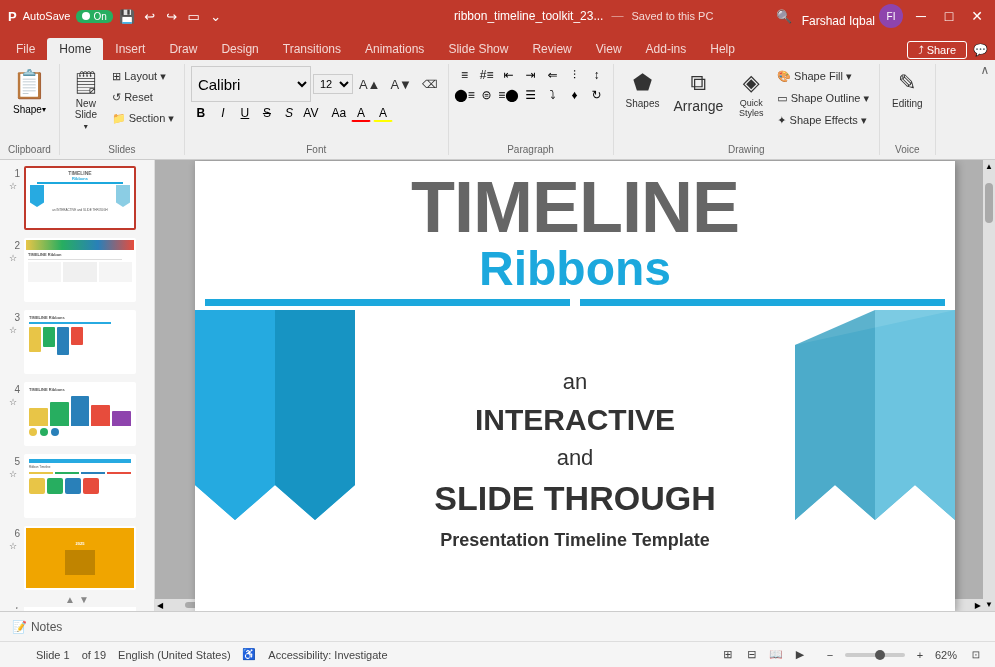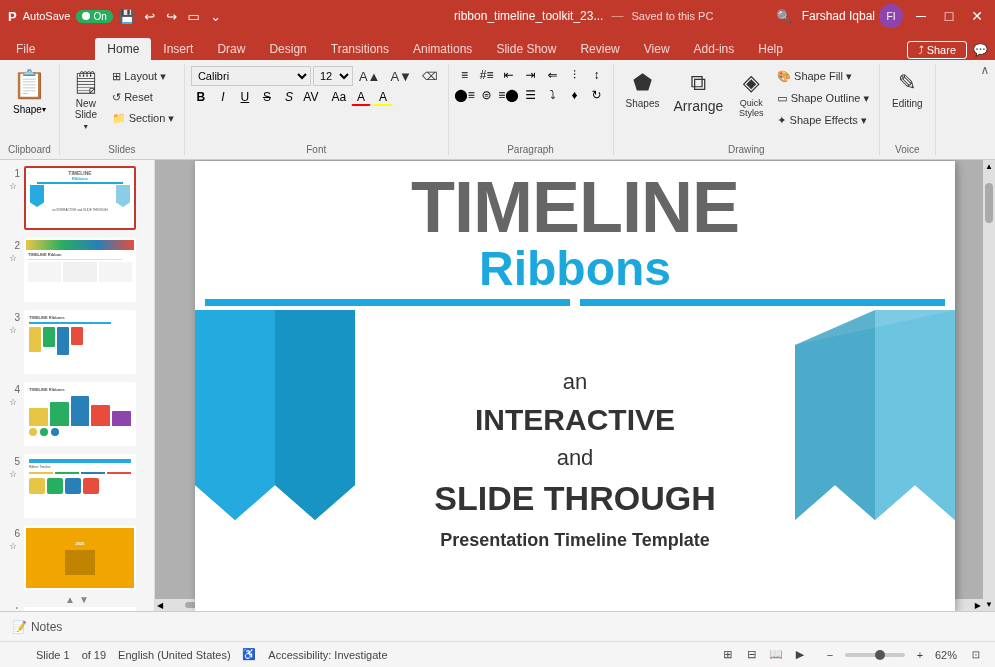--- a/index.html
+++ b/index.html
@@ -7,39 +7,39 @@
 
     
     .titlebar { height: 32px; background: #c0392b; display: flex; align-items: center; padding: 0 8px; color: white; }
     .titlebar-left { display: flex; align-items: center; gap: 6px; flex: 1; }
     .autosave-label { font-size: 11px; color: white; }
     .autosave-toggle { background: #27ae60; border-radius: 6px; padding: 1px 6px; font-size: 10px; color: white; display: flex; align-items: center; gap: 3px; }
     .toggle-dot { width: 8px; height: 8px; background: white; border-radius: 50%; }
     .titlebar-icons { display: flex; gap: 4px; align-items: center; }
     .title-icon { width: 18px; height: 18px; display: flex; align-items: center; justify-content: center; color: white; font-size: 13px; }
     .titlebar-right { display: flex; align-items: center; gap: 8px; }
-    .user-info { display: flex; align-items: center; gap: 4px; font-size: 12px; color: white; }
+    .user-info { display: flex; align-items: flex-end; gap: 4px; font-size: 12px; color: white; }
     .avatar { width: 24px; height: 24px; border-radius: 50%; background: #8e44ad; display: flex; align-items: center; justify-content: center; font-size: 10px; color: white; overflow: hidden; }
     .win-btn { width: 20px; height: 20px; display: flex; align-items: center; justify-content: center; font-size: 14px; color: white; cursor: pointer; }
 
     
     .ribbon-tabs { height: 28px; background: #c0392b; display: flex; align-items: flex-end; padding: 0 4px; }
     .tab { padding: 4px 12px; font-size: 12px; color: rgba(255,255,255,0.8); cursor: pointer; border-radius: 3px 3px 0 0; }
-    .tab.active { background: #f0f0f0; color: #333; font-weight: normal; margin-left: 48px; }
+    .tab.active { background: #f0f0f0; color: #333; font-weight: normal; }
 
     
     .ribbon { height: 100px; background: #f0f0f0; border-bottom: 1px solid #ccc; display: flex; align-items: stretch; padding: 4px 0; }
     .ribbon-group { display: flex; flex-direction: column; align-items: flex-start; padding: 0 6px; border-right: 1px solid #ddd; min-width: fit-content; }
     .ribbon-group-title { font-size: 10px; color: #666; text-align: center; width: 100%; margin-top: auto; padding-top: 2px; }
     .ribbon-group-content { display: flex; align-items: flex-start; gap: 2px; flex: 1; padding: 2px 0; }
     .ribbon-btn-large { display: flex; flex-direction: column; align-items: center; padding: 4px 6px; cursor: pointer; border-radius: 3px; min-width: 40px; font-size: 10px; color: #333; gap: 2px; }
     .ribbon-btn-small { display: flex; align-items: center; gap: 3px; padding: 2px 4px; cursor: pointer; border-radius: 2px; font-size: 11px; color: #333; height: 20px; }
     .ribbon-col { display: flex; flex-direction: column; gap: 1px; }
     .font-row { display: flex; align-items: center; gap: 2px; }
-    .font-select { font-size: 11px; padding: 1px 2px; border: 1px solid #ccc; width: 120px; height: 20px; }
+    .font-select { font-size: 15px; padding: 1px 2px; border: 1px solid #ccc; width: 120px; height: 36px; }
     .font-size-select { font-size: 11px; padding: 1px 2px; border: 1px solid #ccc; width: 40px; height: 20px; }
 
     
     .format-btn { width: 20px; height: 18px; display: flex; align-items: center; justify-content: center; font-size: 12px; cursor: pointer; border-radius: 2px; border: 1px solid transparent; }
     .format-btn.bold { font-weight: bold; }
     .format-btn.italic { font-style: italic; }
 
     
     .main-area { display: flex; height: calc(667px - 32px - 28px - 100px - 30px - 26px); }
     .slides-panel { width: 155px; background: #f5f5f5; border-right: 1px solid #ddd; overflow-y: auto; padding: 4px; display: flex; flex-direction: column; gap: 4px; position: relative; }

